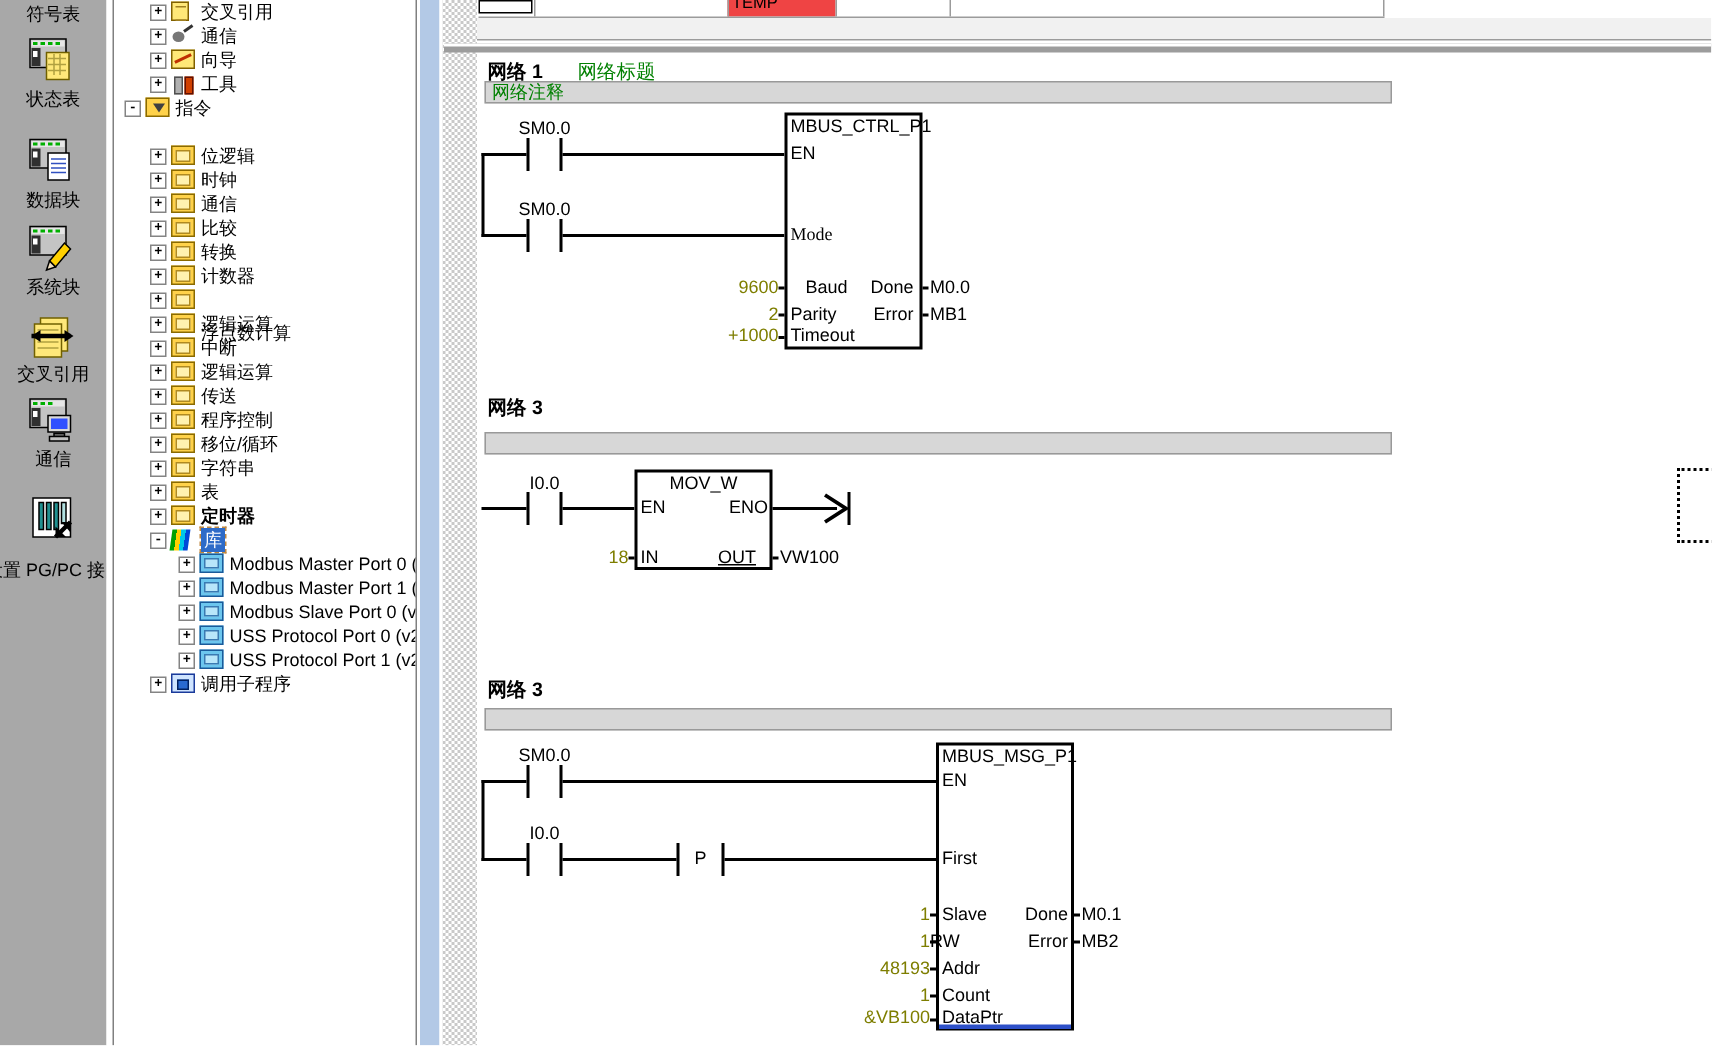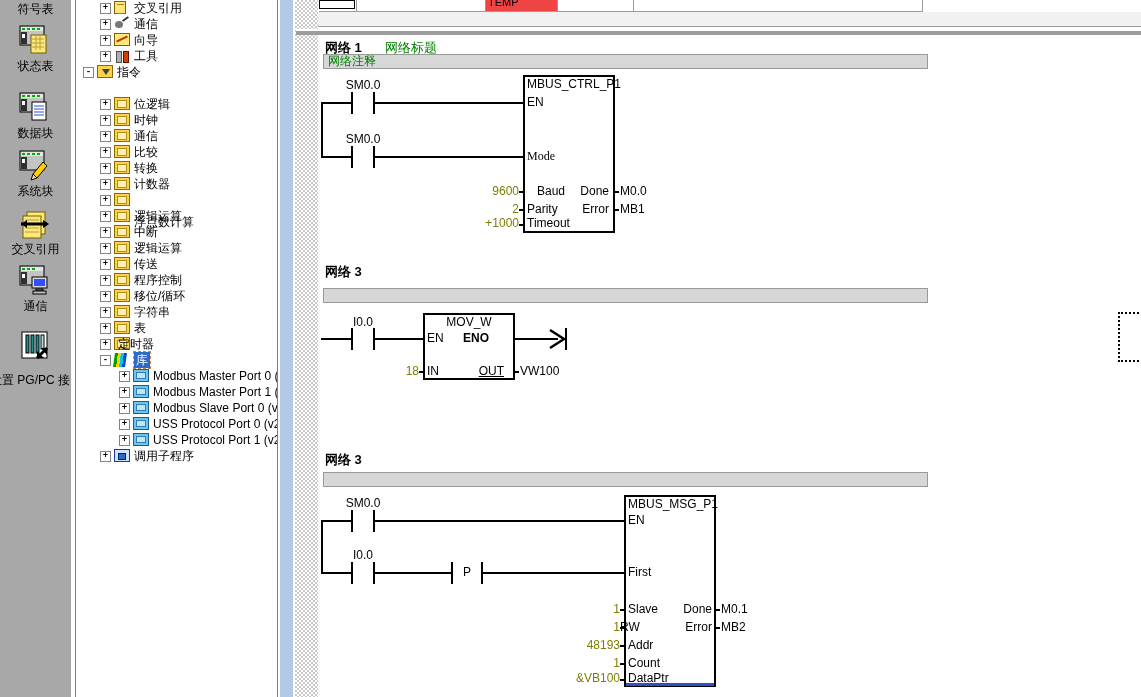--- a/index.html
+++ b/index.html
@@ -294,21 +294,21 @@
         <span class="tlabel" style="left: 58px;">字符串</span>
       </div>
       <div class="trow" style="top: 320px;">
         <div class="pm" style="left: 24px;">+</div>
         <span class="ticon ticon-cat" style="left: 38px;"></span>
         <span class="tlabel" style="left: 58px;">表</span>
       </div>
       <div class="trow" style="top: 336px;">
         <div class="pm" style="left: 24px;">+</div>
         <span class="ticon ticon-cat" style="left: 38px;"></span>
-        <span class="tlabel" style="left: 42px;">定时器</span>
+        <span class="tlabel" style="left: 58px; font-weight: bold;">定时器</span>
       </div>
       <div class="trow" style="top: 352px;">
         <div class="pm" style="left: 24px;">-</div>
         <span class="ticon ticon-books" style="left: 38px;"></span>
         <span class="tlabel sel" style="left: 58px;">库</span>
       </div>
       <div class="trow" style="top: 368px;">
         <div class="pm" style="left: 43px;">+</div>
         <span class="ticon ticon-folder-blue" style="left: 57px;"></span>
         <span class="tlabel" style="left: 77px;">Modbus Master Port 0 (v1</span>
@@ -406,21 +406,21 @@
 
     <div class="hline" style="left:321px;top:338px;width:30px;"></div>
     <div class="hline" style="left:375px;top:338px;width:48px;"></div>
     <div class="clabel" style="left:333px;top:315px;">I0.0</div>
     <div class="cbar" style="left:351px;top:328px;"></div>
     <div class="cbar" style="left:373px;top:328px;"></div>
 
     <div class="block" style="left:423px;top:313px;width:92px;height:67px;"></div>
     <div class="btitle" style="left:423px;top:315px;width:92px;text-align:center;">MOV_W</div>
     <div class="pin" style="left:427px;top:331px;">EN</div>
-    <div class="pin-r" style="left:405px;top:331px;width:84px;font-weight:bold;">ENO</div>
+    <div class="pin-r" style="left:428px;top:331px;width:84px;">ENO</div>
     <div class="pin" style="left:427px;top:364px;">IN</div>
     <div class="pin-r" style="left:420px;top:364px;width:84px;text-decoration:underline;">OUT</div>
     <div class="val" style="left:379px;top:364px;width:40px;">18</div>
     <div class="tick" style="left:419px;top:371px;"></div>
     <div class="tick" style="left:515px;top:371px;"></div>
     <div class="opnd" style="left:520px;top:364px;">VW100</div>
     <div class="hline" style="left:515px;top:338px;width:43px;"></div>
     <svg class="abs" style="left:546px;top:326px;" width="22" height="26">
       <path d="M4 4 L18 13 L4 22" fill="none" stroke="#000" stroke-width="2.5"></path>
     </svg>

